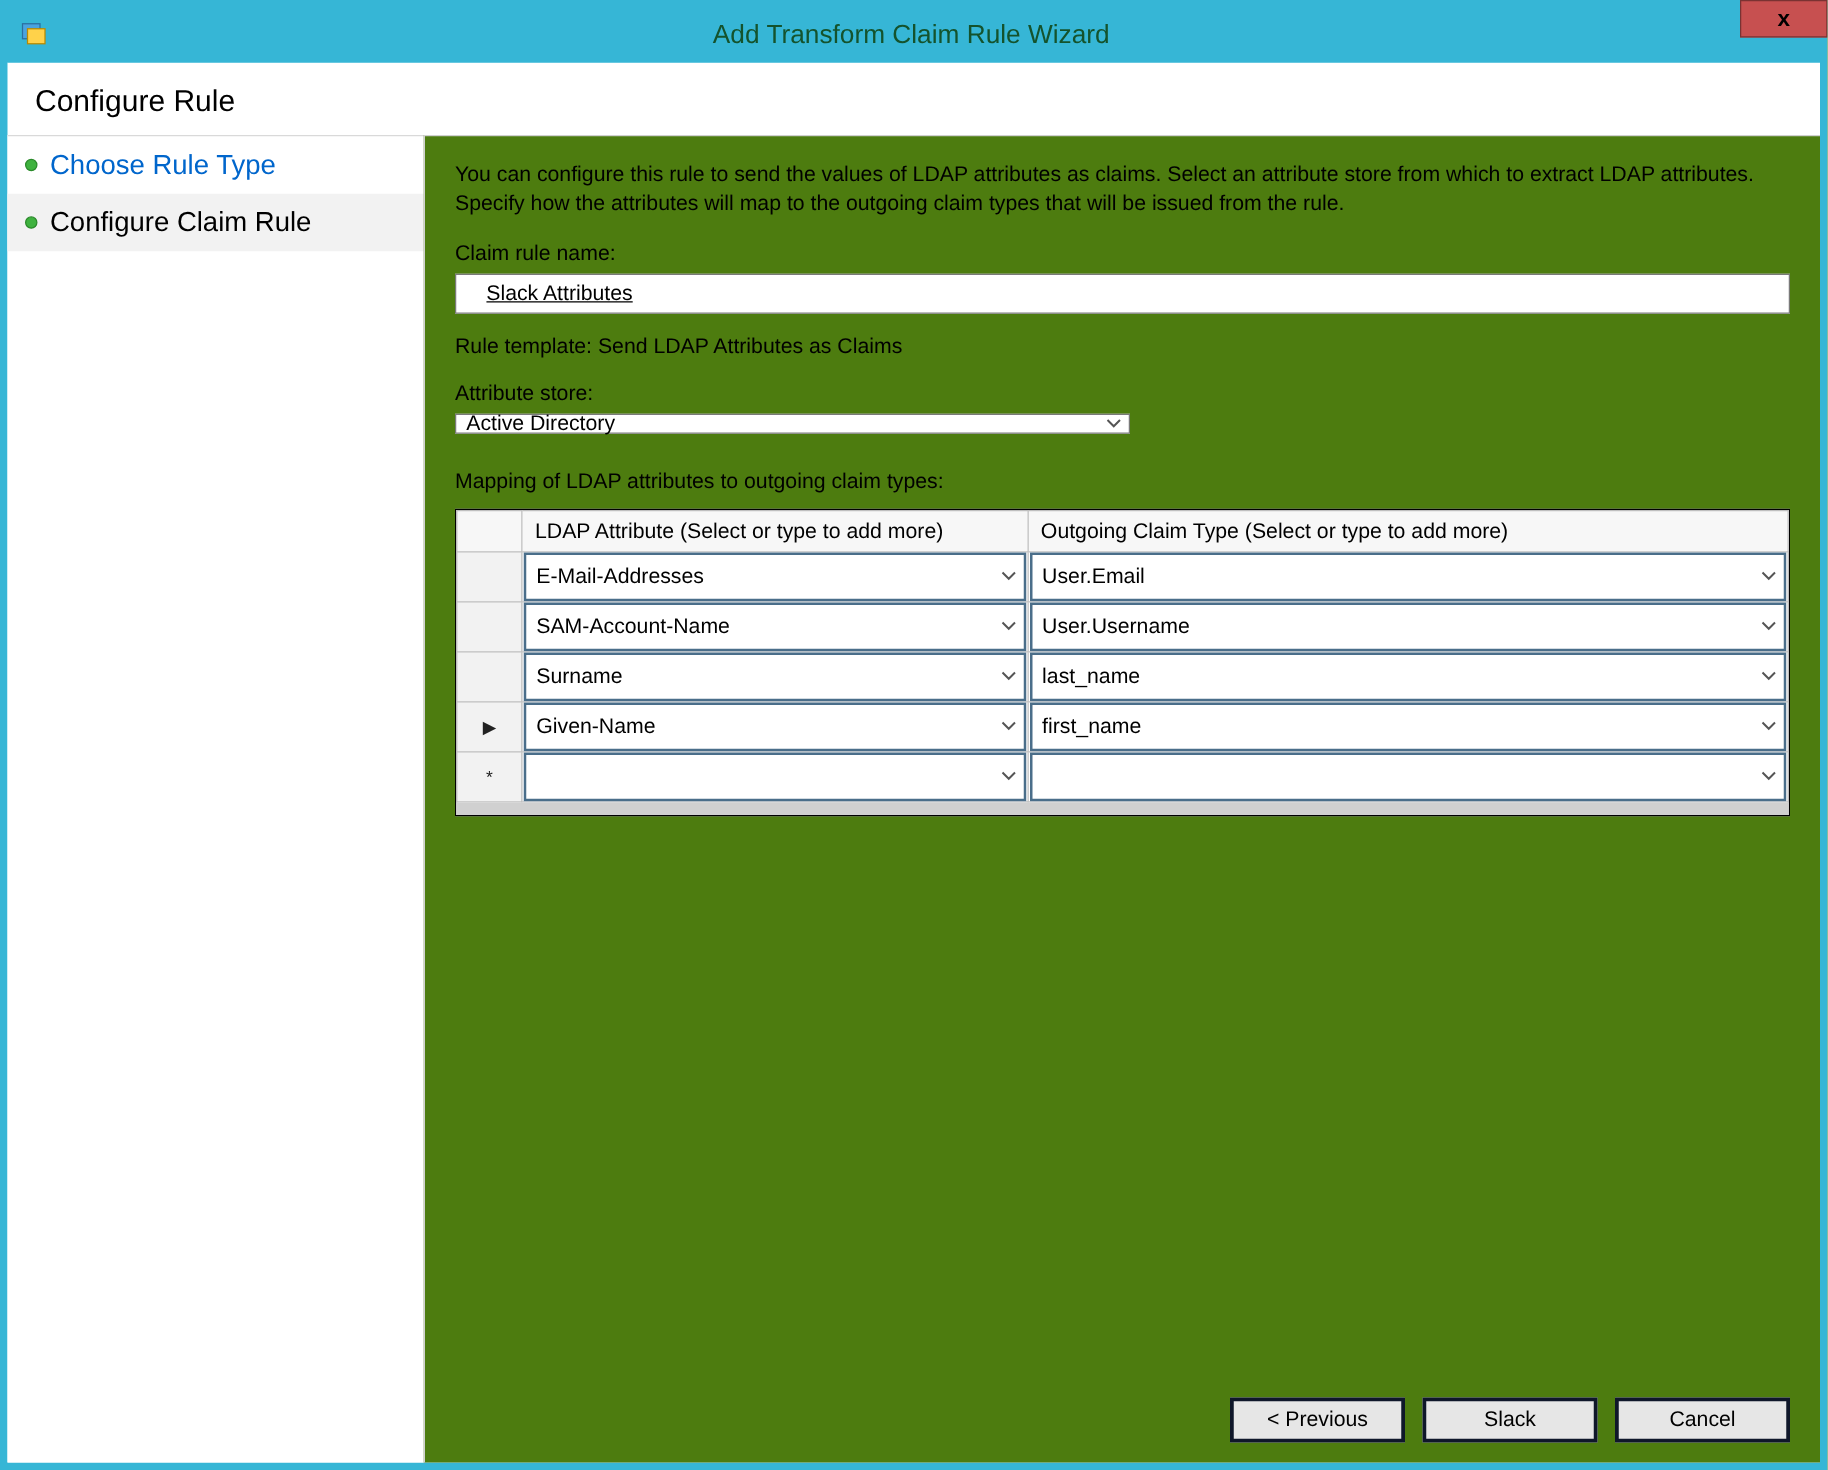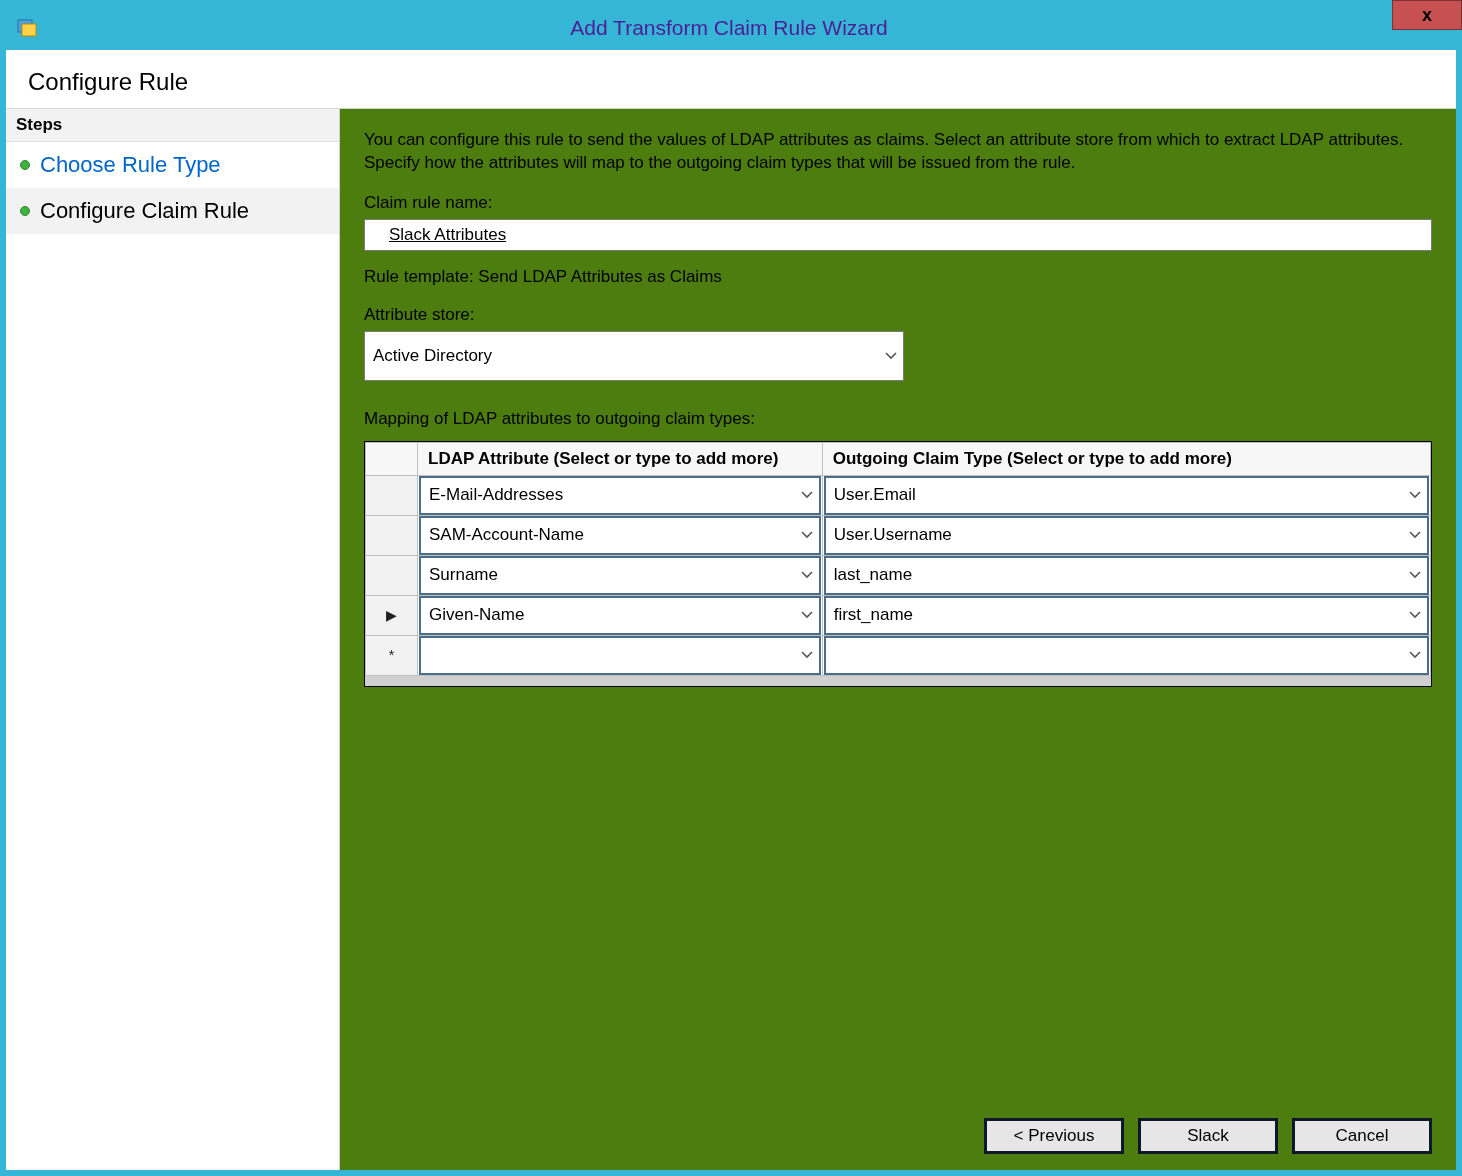--- a/index.html
+++ b/index.html
@@ -25,21 +25,21 @@
   }
   .titlebar .app-icon {
     margin-left: 10px;
     margin-right: 8px;
   }
   .titlebar .title {
     position: absolute;
     left: 0; right: 4px;
     text-align: center;
     font-size: 21px;
-    color: #4c1d95;
+    color: #14532d;
     pointer-events: none;
   }
   .close-btn {
     position: absolute;
     top: -6px;
     right: -6px;
     width: 70px;
     height: 30px;
     background: #c75050;
     border: 1px solid #7a3232;
@@ -130,21 +130,21 @@
     background: #fff;
     font-size: 17px;
     padding: 2px 24px;
     text-decoration: underline;
   }
   .rule-template {
     margin: 16px 0 18px 0;
   }
   .combo {
     width: 540px;
-    height: 50px;
+    height: 16px;
     background: #fff;
     border: 1px solid #7a7a7a;
     position: relative;
     display: flex;
     align-items: center;
     padding: 0 28px 0 8px;
     font-size: 17px;
     cursor: pointer;
   }
   .combo .chev, .grid-cell .chev {
@@ -161,21 +161,21 @@
     background: #fff;
     margin-top: 6px;
   }
   .grid {
     width: 100%;
     border-collapse: collapse;
   }
   .grid th {
     background: #f7f7f7;
     text-align: left;
-    font-weight: bold;
+    font-weight: normal;
     padding: 6px 10px;
     border: 1px solid #bfbfbf;
     font-size: 17px;
     vertical-align: middle;
   }
   .grid td {
     padding: 0;
     border: 1px solid #bfbfbf;
     height: 40px;
   }
@@ -239,21 +239,20 @@
   </div>
 
   <div class="client">
     <div class="header-area">
       <h1>Configure Rule</h1>
     </div>
 
     <div class="body-row">
 
       <div class="sidebar">
-        <div class="steps-header">Steps</div>
         <div class="step link-step">
           <span class="dot"></span>
           <span class="lbl">Choose Rule Type</span>
         </div>
         <div class="step current">
           <span class="dot"></span>
           <span class="lbl">Configure Claim Rule</span>
         </div>
       </div>
 

